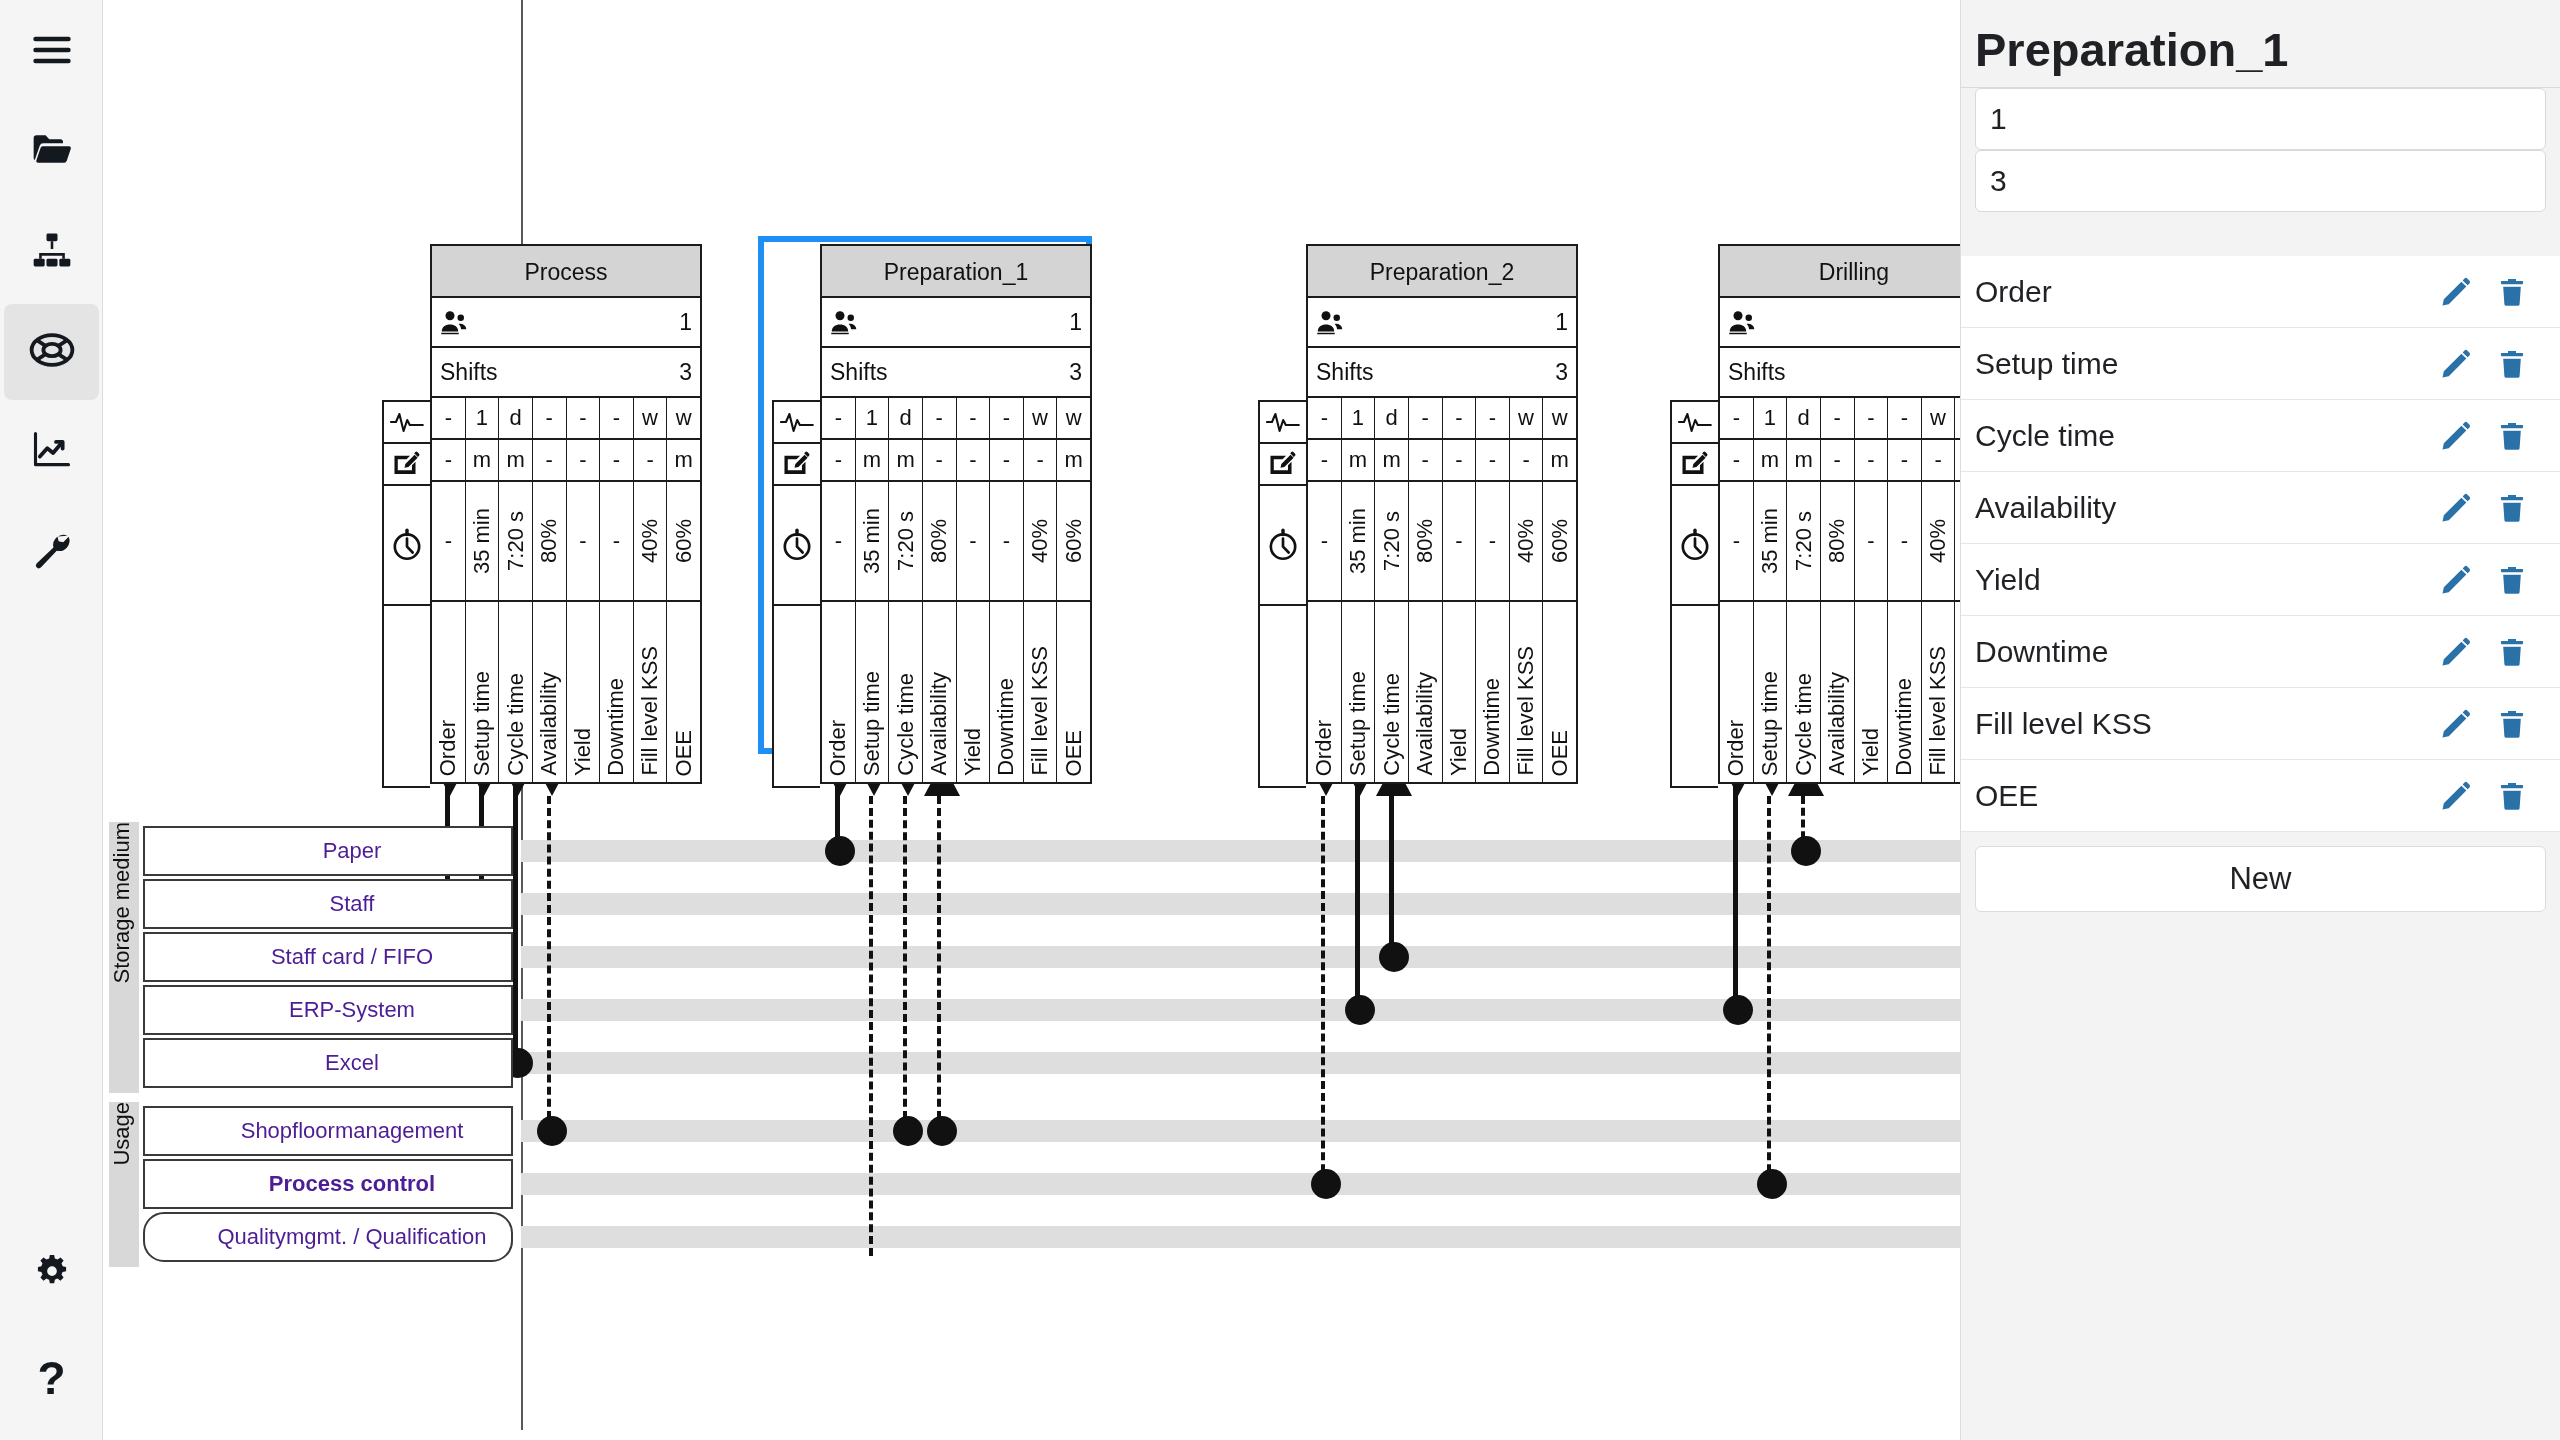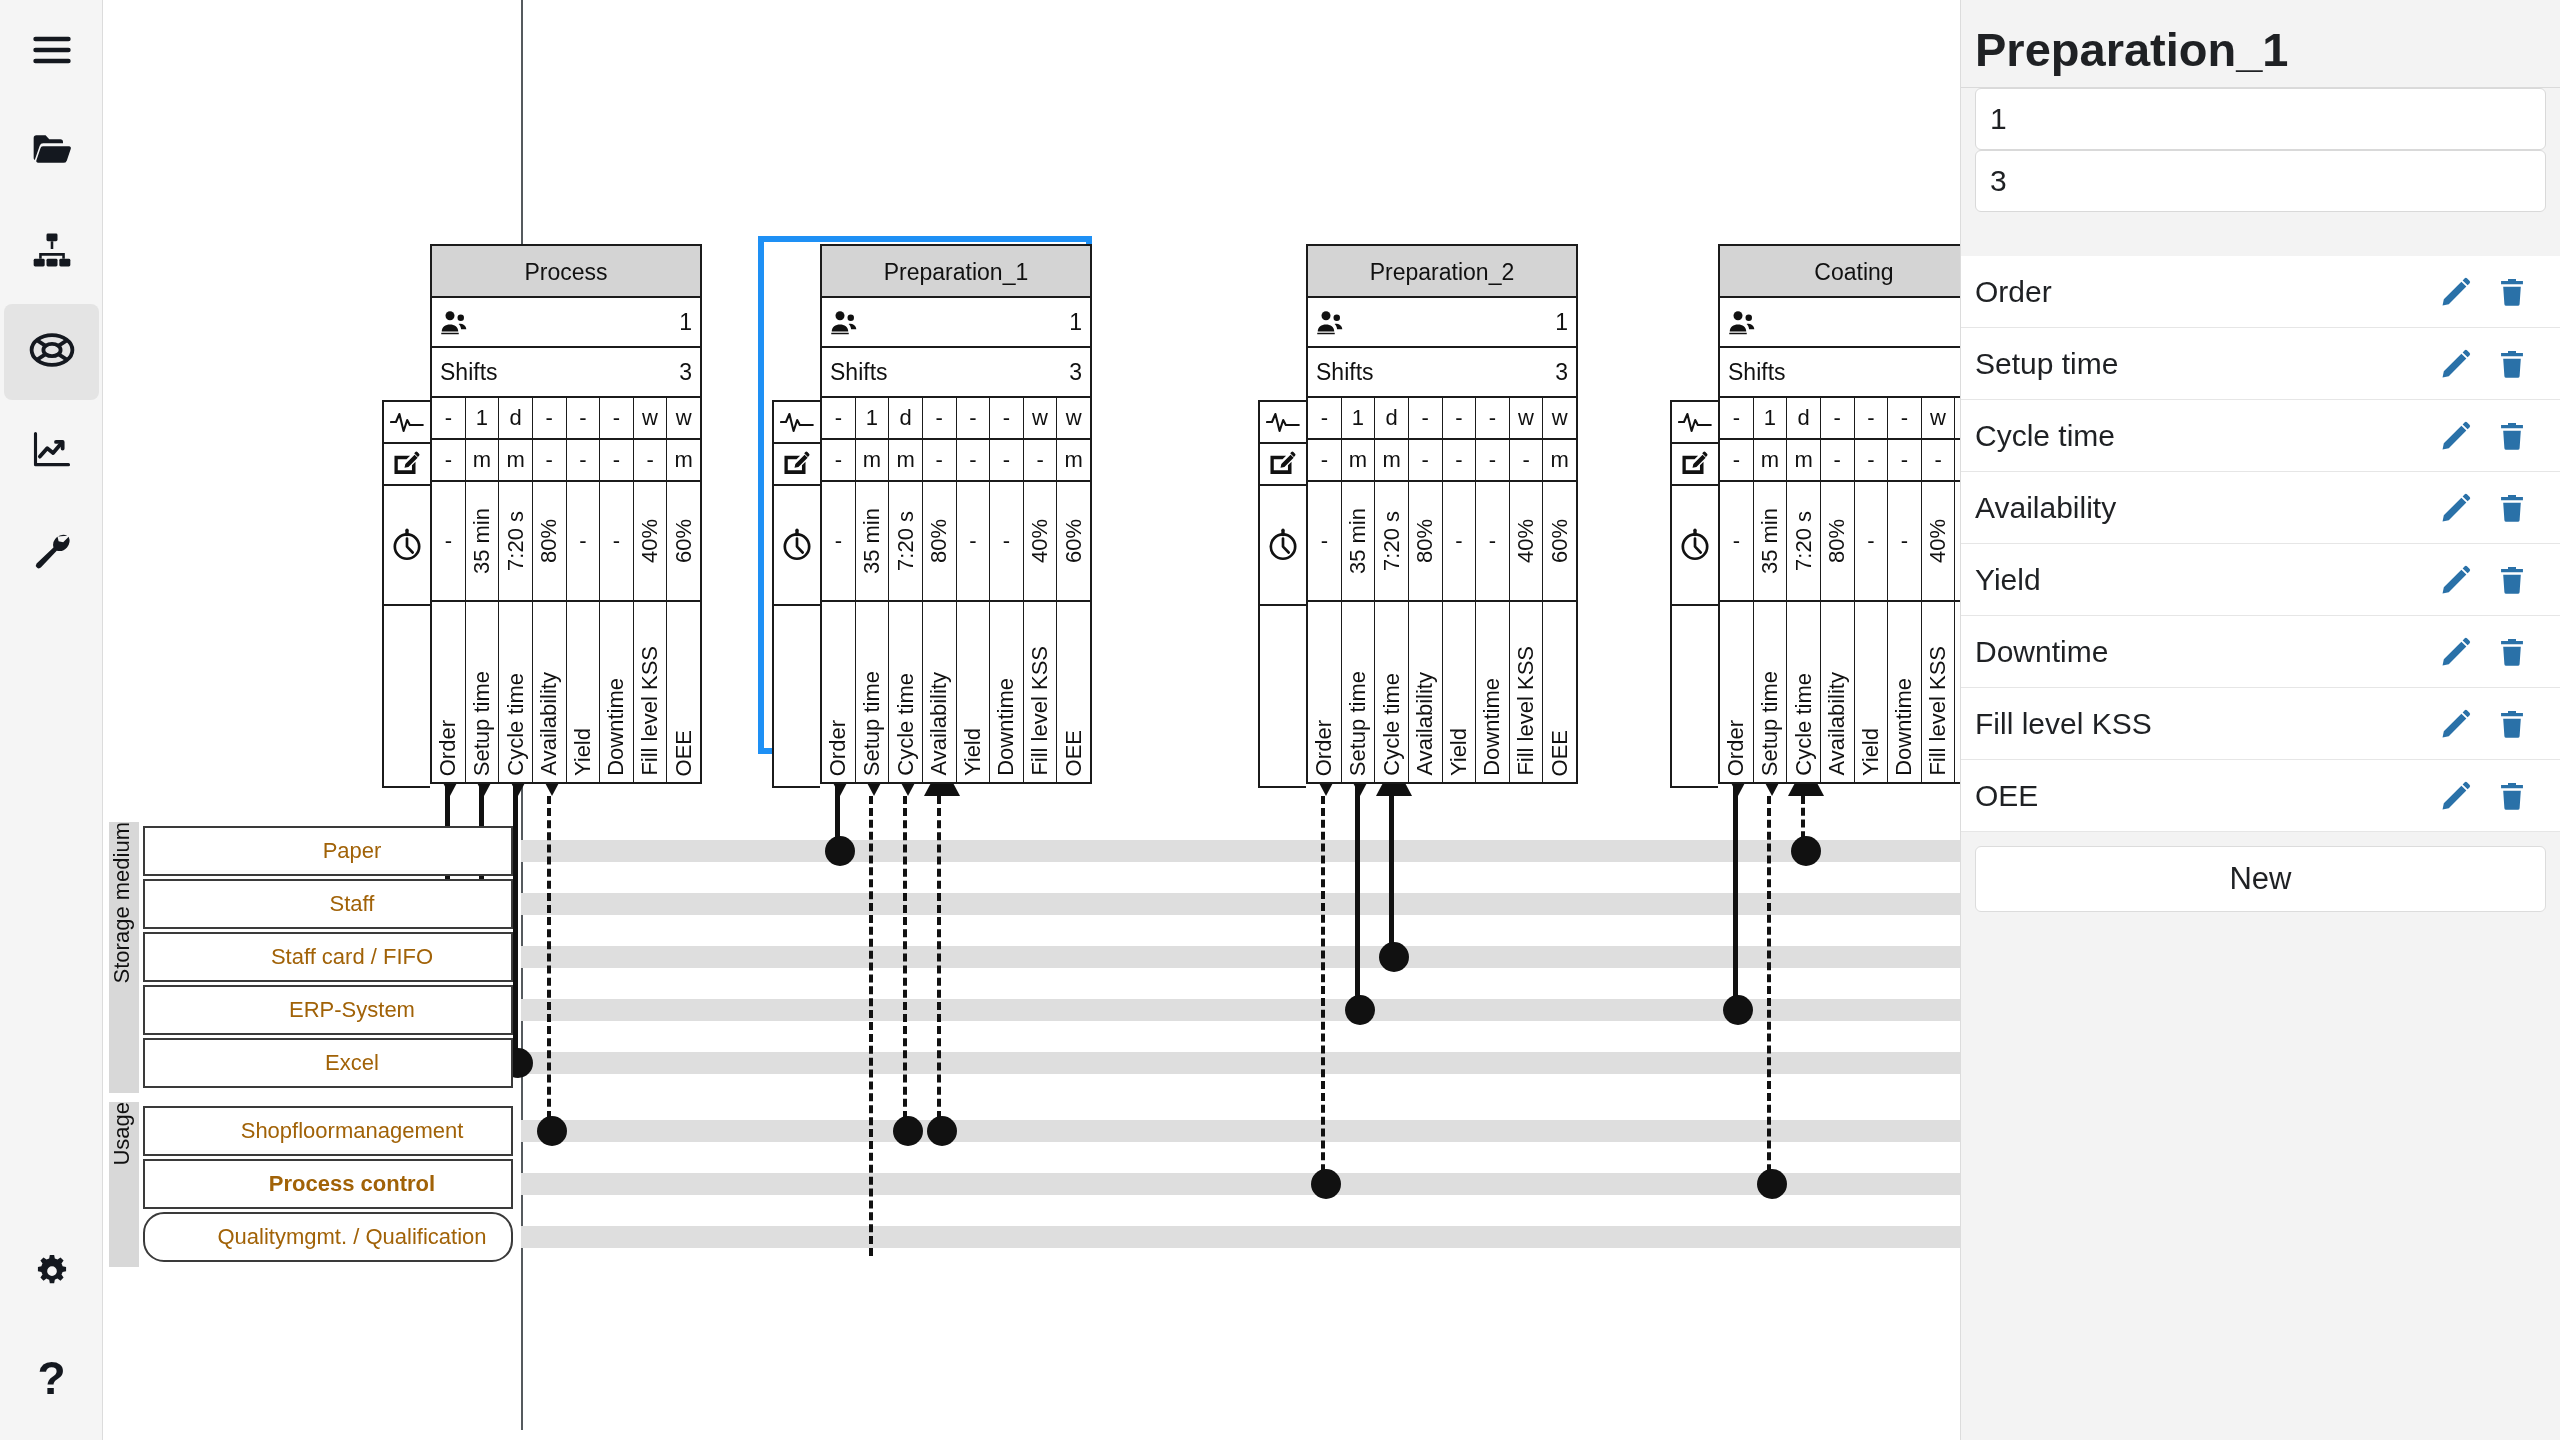--- a/index.html
+++ b/index.html
@@ -105,21 +105,21 @@
   }
   .grp-band span {
     writing-mode:vertical-rl; transform:rotate(180deg);
     display:block; width:30px; text-align:center;
     font-size:22px; color:#111;
   }
   .cat-box {
     position:absolute; left:40px; width:370px; height:50px;
     border:2px solid #3a3a3a; background:#fff;
     display:flex; align-items:center; justify-content:center;
-    font-size:22px; color:#a16207;padding-left:48px;
+    font-size:22px; color:#4c1d95;padding-left:48px;
   }
 
   
   .conn { position:absolute; }
   .conn .stem-solid { position:absolute; width:5px; background:#111; left:0; }
   .conn .stem-dash {
     position:absolute; width:0; left:2px;
     border-left:4px dashed #111;
   }
   .conn .tri {
@@ -666,21 +666,21 @@
         <div style="height: 120px; display: flex; align-items: center; justify-content: center; border-bottom: 2px solid rgb(27, 27, 27);">
           <svg width="34" height="34" viewBox="0 0 24 24" fill="none" stroke="#111" stroke-width="1.9">
             <circle cx="12" cy="13.1" r="8.6"></circle>
             <path d="M12 13.1V7.4M12 13.1l4 4.2" stroke-linecap="round"></path>
             <path d="M12 1.6v3" stroke-width="2.4" stroke-linecap="round"></path>
           </svg>
         </div>
         <div style="height: 180px;"></div>
       </div>
       <div class="proc" style="left: 1615px; z-index: 8;">
-        <div class="proc-title">Coating</div>
+        <div class="proc-title">Drilling</div>
         <div class="proc-kv">
           <div class="k">
             <svg width="30" height="26" viewBox="0 0 24 20" fill="#111">
               <circle cx="8" cy="5" r="3.6"></circle>
               <circle cx="16.6" cy="6.6" r="2.6"></circle>
               <path d="M1.4 17.6c0-3.6 3-5.6 6.6-5.6s6.6 2 6.6 5.6zM15.4 11.4c3.2 0 5.6 1.6 5.6 4.4h-4.1c-.2-1.8-.9-3.3-2-4.3z"></path>
               <path d="M1 18.6h14v1.2H1z"></path>
             </svg>
           </div>
           <div class="v">1</div>

